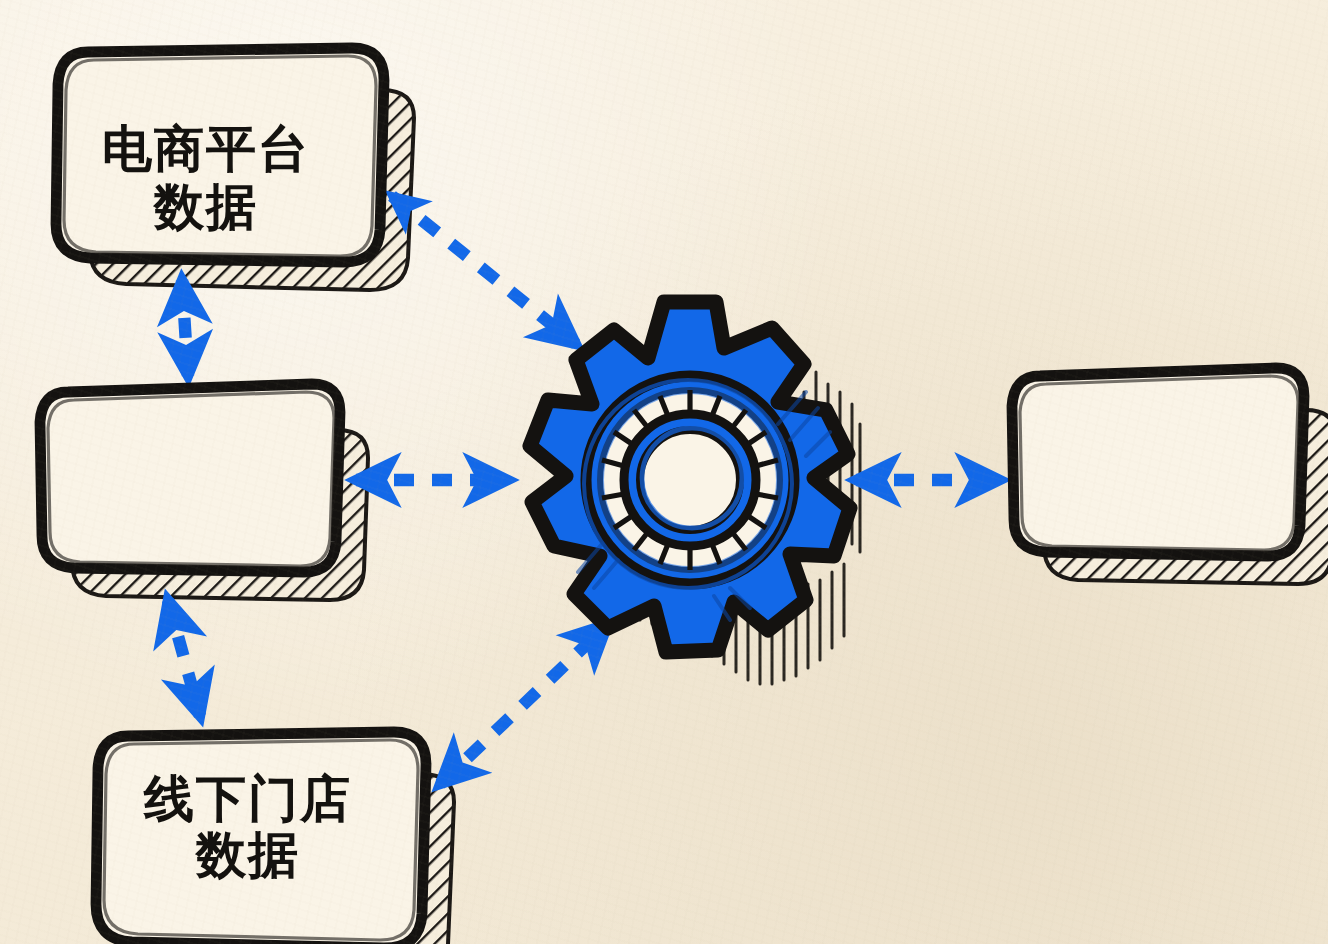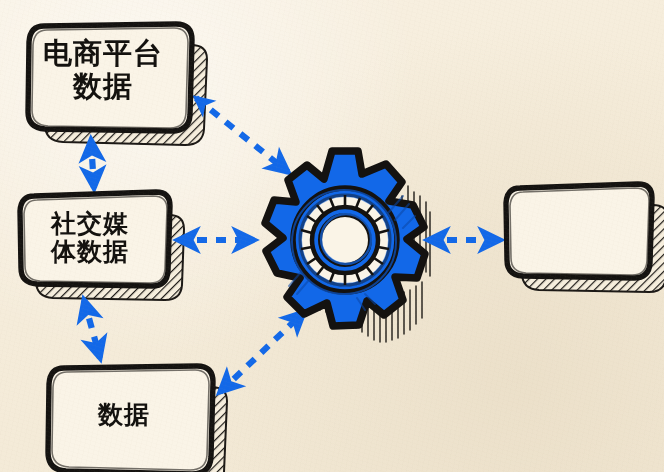--- a/index.html
+++ b/index.html
@@ -51,21 +51,21 @@
     letter-spacing: 1px;
     line-height: 1.14;
     text-align: center;
     z-index: 6;
     pointer-events: auto;
   }
   .node-label-line {
     display: block;
     white-space: nowrap;
   }
-  #node-ecommerce { left: 28px;  top: 22px;  width: 150px; height: 96px; font-size: 29px; }
+  #node-ecommerce { left: 28px;  top: 22px;  width: 150px; height: 96px; font-size: 25px; justify-content: flex-end; }
   #node-social    { left: 20px;  top: 193px; width: 140px; height: 88px;  font-size: 25px; }
   #node-offline   { left: 48px;  top: 364px; width: 152px; height: 100px; font-size: 25px; }
   #node-output    { left: 506px; top: 184px; width: 140px; height: 90px;  font-size: 25px; }
   #gear-wrap {
     position: absolute;
     left: 250px;
     top: 144px;
     width: 190px;
     height: 192px;
     z-index: 5;
@@ -230,26 +230,23 @@
         </g>
       </g>
     </svg>
   </div>
 
   <div class="node-box" id="node-ecommerce">
     <span class="node-label-line">电商平台</span>
     <span class="node-label-line">数据</span>
   </div>
 
-  <div class="node-box" id="node-social">
-    <span class="node-label-line">社交媒</span>
-    <span class="node-label-line">体数据</span>
-  </div>
 
   <div class="node-box" id="node-offline">
+    <span class="node-label-line">线下门店</span>
     <span class="node-label-line">数据</span>
   </div>
 
   <div class="node-box" id="node-output">
   </div>
 
   <div id="paper-noise"></div>
 </div>
 
 </body></html>

